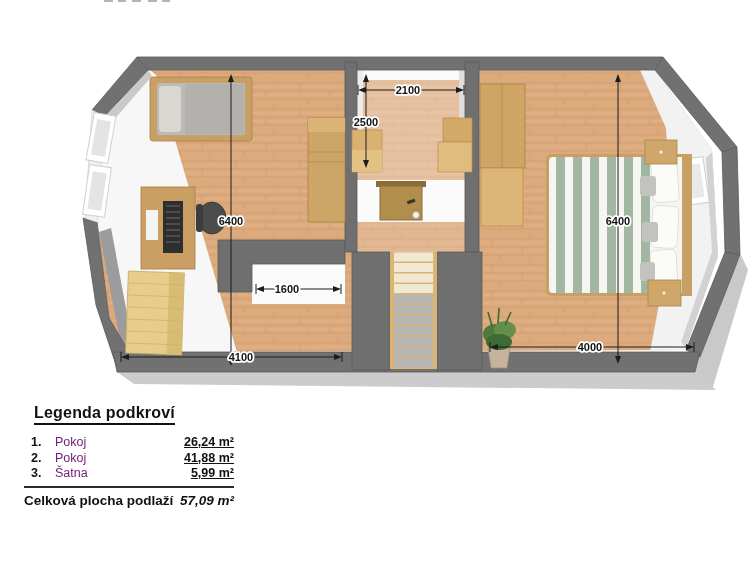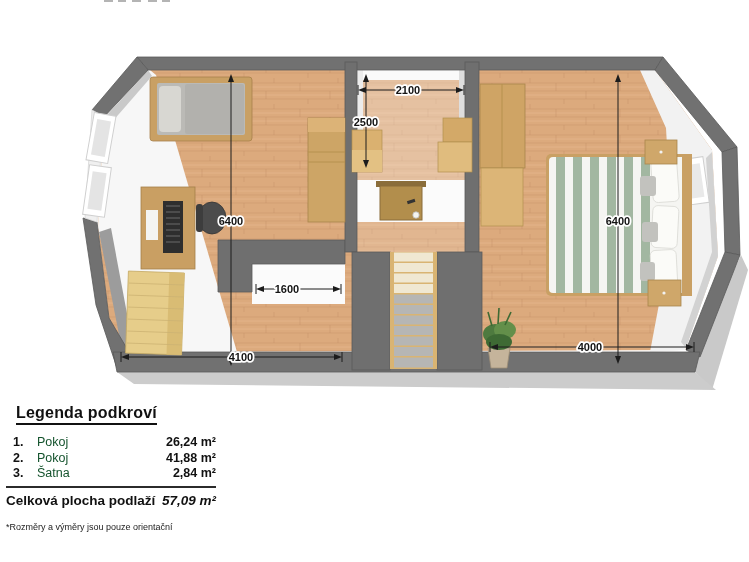--- a/index.html
+++ b/index.html
@@ -4,28 +4,28 @@
 <style>
   html,body{margin:0;padding:0;background:#fff;}
   body{width:749px;height:562px;position:relative;overflow:hidden;
        font-family:"Liberation Sans",sans-serif;color:#111;}
   #plan{position:absolute;left:0;top:0;}
   .dim-line{stroke:#1c1c1c;stroke-width:1;fill:none;}
   .dim-head{fill:#1c1c1c;stroke:none;}
   .dim-text{font:700 11px "Liberation Sans",sans-serif;fill:#141414;
             paint-order:stroke;stroke:#ffffff;stroke-width:3.5px;
             stroke-linejoin:round;text-anchor:middle;}
-  #legend{position:absolute;left:6px;top:404px;width:210px;}
+  #legend{position:absolute;left:24px;top:404px;width:210px;}
   .lg-title{font-size:16px;font-weight:700;margin-left:10px;display:inline-block;
             border-bottom:2px solid #111;padding-bottom:1px;letter-spacing:.2px;}
   .lg-rows{margin-top:10px;}
   .lg-row{display:flex;align-items:baseline;font-size:12.5px;line-height:15.5px;}
   .lg-num{width:17px;margin-left:7px;font-weight:700;}
-  .lg-name{margin-left:7px;color:#14532d;}
-  .lg-area{margin-left:auto;font-weight:700;}
+  .lg-name{margin-left:7px;color:#701a75;}
+  .lg-area{margin-left:auto;font-weight:700;text-decoration:underline;}
   .lg-divider{border:none;border-top:2px solid #2b2b2b;margin:4px 0 5px 0;}
   .lg-total{display:flex;align-items:baseline;font-weight:700;font-size:13.5px;text-align:right;}
   .lg-total-area{margin-left:auto;font-style:italic;}
   .lg-footnote{margin-top:14px;font-size:9px;color:#222;}
 </style>
 </head>
 <body>
 
 <svg id="plan" width="749" height="400" viewBox="0 0 749 400">
   <defs>
@@ -275,22 +275,21 @@
       <span class="lg-area">26,24 m²</span>
     </div>
     <div class="lg-row">
       <span class="lg-num">2.</span>
       <span class="lg-name">Pokoj</span>
       <span class="lg-area">41,88 m²</span>
     </div>
     <div class="lg-row">
       <span class="lg-num">3.</span>
       <span class="lg-name">Šatna</span>
-      <span class="lg-area">2,84 m²</span>
+      <span class="lg-area">5,99 m²</span>
     </div>
   </div>
   <hr class="lg-divider">
   <div class="lg-total">
     <span>Celková plocha podlaží</span>
     <span class="lg-total-area">57,09 m²</span>
   </div>
-  <div class="lg-footnote">*Rozměry a výměry jsou pouze orientační</div>
 </div>
 
 </body></html>

